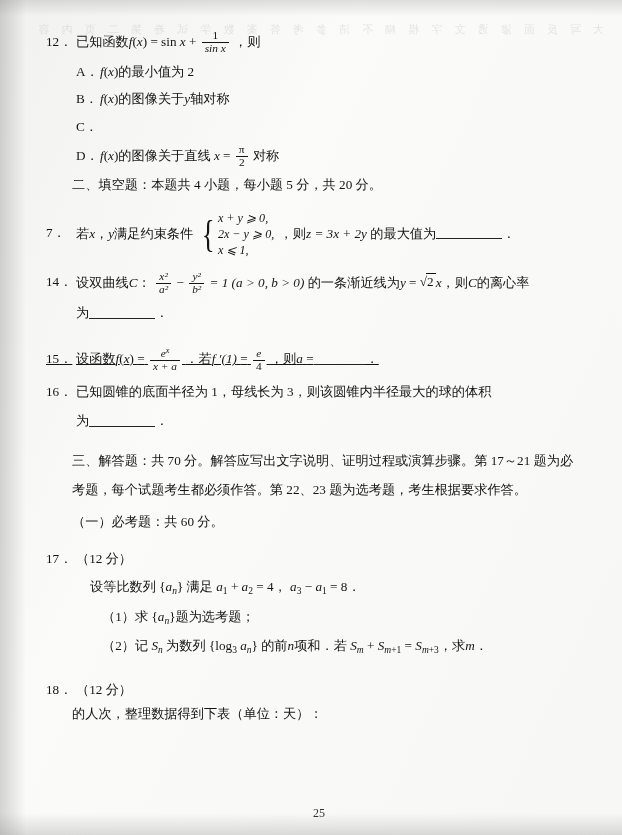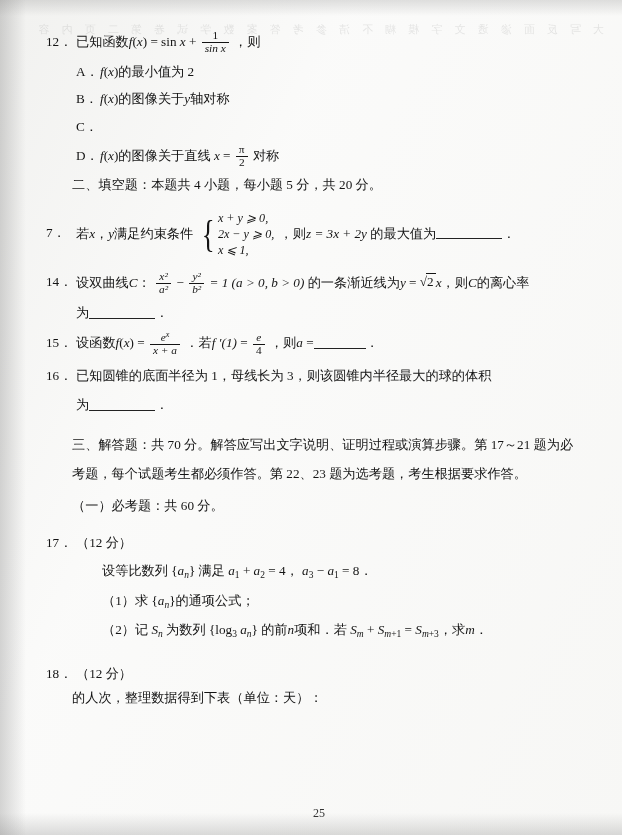--- a/index.html
+++ b/index.html
@@ -243,21 +243,21 @@
         </span>
         <span class="it">= 1 (a &gt; 0, b &gt; 0)</span>
         <span>的一条渐近线为</span><span class="it">y</span>&nbsp;<span>=</span>&nbsp;<span>√<span class="sqrt">2</span></span><span class="it">x</span><span>，则</span><span class="it">C</span><span>的离心率</span>
       </span>
     </div>
     <div class="sub">
       <span>为</span><span class="blank"></span><span>．</span>
     </div>
   </div>
 
-  <div class="q" style="margin-top:7px;">
+  <div class="q" style="margin-top:23px;text-decoration:underline;">
     <div class="q-head">
       <span class="q-num">15．</span>
       <span class="q-body">
         <span>设函数</span><span class="it">f</span>(<span class="it">x</span>)&nbsp;<span>=</span>
         <span class="frac">
           <span class="num it">e<span class="sup-i">x</span></span>
           <span class="den it">x + a</span>
         </span>
         <span>．若</span><span class="it">f ′(1)</span>&nbsp;<span>=</span>
         <span class="frac">
@@ -283,30 +283,30 @@
 
   <div class="sec indent" style="margin-bottom:6px;">三、解答题：共 70 分。解答应写出文字说明、证明过程或演算步骤。第 17～21 题为必</div>
   <div class="sub" style="margin-left:26px;">考题，每个试题考生都必须作答。第 22、23 题为选考题，考生根据要求作答。</div>
   <div class="indent" style="margin-top:12px;">（一）必考题：共 60 分。</div>
 
   <div class="q" style="margin-top:16px;">
     <div class="q-head">
       <span class="q-num">17．</span>
       <span class="q-body">（12 分）</span>
     </div>
-    <div class="sub" style="margin-left:56px;">
+    <div class="sub" style="margin-left:44px;">
       <span>设等比数列</span>
       <span>{<span class="it">a</span><span class="sub-i it">n</span>}</span>
       <span>满足</span>
       <span><span class="it">a</span><span class="sub-i">1</span> + <span class="it">a</span><span class="sub-i">2</span> = 4</span><span>，</span>
       <span><span class="it">a</span><span class="sub-i">3</span> − <span class="it">a</span><span class="sub-i">1</span> = 8</span><span>．</span>
     </div>
     <div class="sub" style="margin-left:56px;">
       <span>（1）求</span>
-      <span>{<span class="it">a</span><span class="sub-i it">n</span>}</span><span>的通项公式；</span>
+      <span>{<span class="it">a</span><span class="sub-i it">n</span>}</span><span>题为选考题；</span>
     </div>
     <div class="sub" style="margin-left:56px;">
       <span>（2）记</span>
       <span><span class="it">S</span><span class="sub-i it">n</span></span>
       <span>为数列</span>
       <span>{log<span class="sub-i">3</span> <span class="it">a</span><span class="sub-i it">n</span>}</span>
       <span>的前</span><span class="it">n</span><span>项和．若</span>
       <span><span class="it">S</span><span class="sub-i it">m</span> + <span class="it">S</span><span class="sub-i it">m</span><span class="sub-i">+1</span> = <span class="it">S</span><span class="sub-i it">m</span><span class="sub-i">+3</span></span><span>，求</span><span class="it">m</span><span>．</span>
     </div>
   </div>

